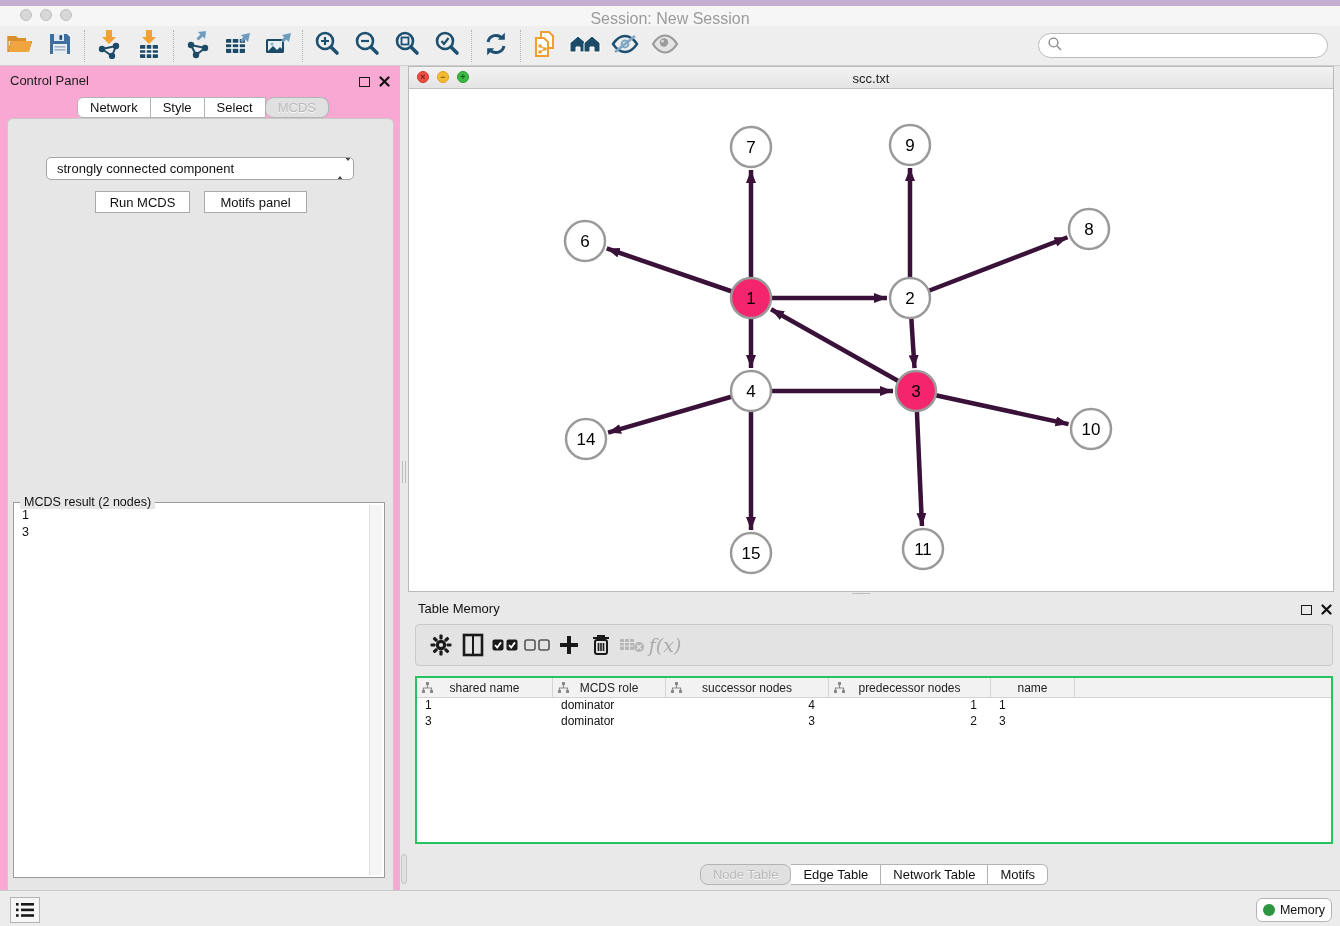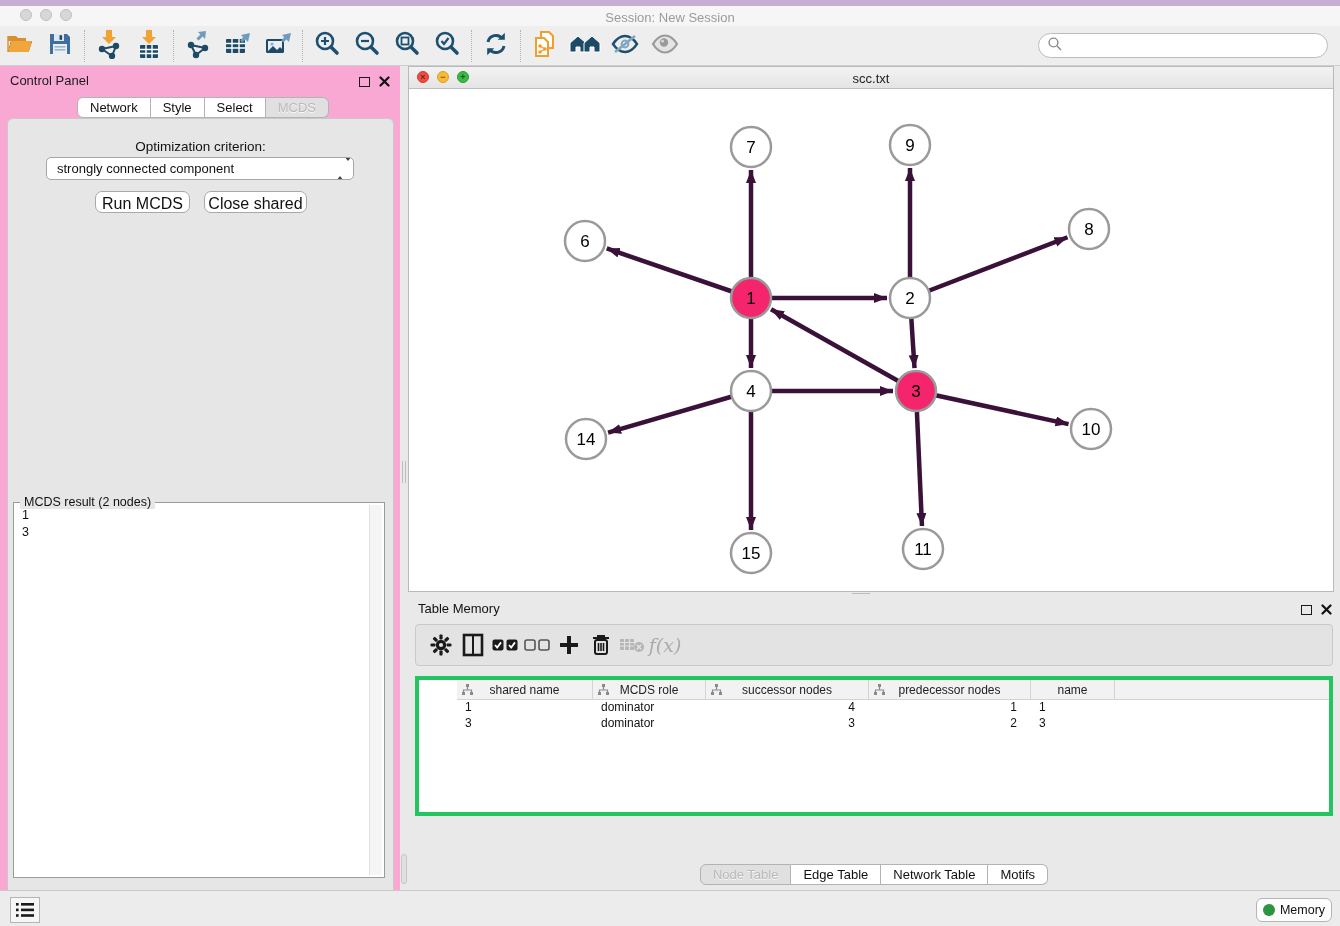--- a/index.html
+++ b/index.html
@@ -9,48 +9,48 @@
     font-family: "Liberation Sans", sans-serif;
     background:#e9e9e9; color:#111; position:relative;
     -webkit-font-smoothing: antialiased;
   }
   .abs { position:absolute; }
 
   
   #top-strip { left:0; top:0; width:1340px; height:6px; background:#c5aed1; }
   #titlebar { left:0; top:6px; width:1340px; height:20px; background:#f7f6f7; }
   .traffic { width:12px; height:12px; border-radius:50%; background:#d7d7d7; border:1px solid #c0c0c0; top:3px; }
-  #main-title { width:100%; text-align:center; top:4px; font-size:13px; color:#9b9b9b; }
+  #main-title { width:100%; text-align:center; top:4px; font-size:16px; color:#9b9b9b; }
 
   
   #toolbar { left:0; top:26px; width:1340px; height:40px; background:#eeeeee; border-bottom:1px solid #cfcfcf; display:flex; align-items:center; }
   .tbtn { width:40px; height:36px; display:flex; align-items:center; justify-content:center; flex:0 0 auto; }
   .tsep { width:1px; height:32px; border-left:1px dotted #b3b3b3; margin:0 4px; flex:0 0 auto; }
   #search-wrap { position:absolute; right:12px; top:33px; width:290px; height:25px; background:#fff; border:1px solid #bcbcbc; border-radius:13px; display:flex; align-items:center; padding-left:8px; }
   #search-input { border:none; outline:none; flex:1; height:20px; font-size:13px; background:transparent; }
 
   
   #control-panel { left:0; top:66px; width:400px; height:824px; background:#f9a8d4; }
   #cp-title { left:10px; top:7px; font-size:13px; color:#1a1a1a; }
   .panel-float { width:11px; height:10px; border:1.6px solid #1a1a1a; display:inline-block; }
   .hdr-icons { position:absolute; right:10px; top:7px; display:flex; gap:9px; align-items:center; }
   .tabs-row { display:flex; }
   .tab { height:21px; background:#fff; border:1px solid #b3b3b3; border-left:none; font-size:13px; padding:2px 12px 0; text-align:center; color:#111; }
   .tab:first-child { border-left:1px solid #b3b3b3; border-radius:6px 0 0 6px; }
   .tab:last-child { border-radius:0 6px 6px 0; }
-  .tab.active { background:#e0e0e0; color:#b9b9b9; text-shadow:0 1px 0 #f8f8f8; }
+  .tab.active { background:#e0e0e0; color:#b9b9b9; text-shadow:0 1px 0 #f8f8f8;border-radius:8px; }
   #cp-tabs { left:77px; top:31px; }
   #cp-content { left:7px; top:52px; width:387px; height:826px; background:#e6e6e6; border:1px solid #c9c9c9; border-radius:6px; height:826px; }
   #cp-content { height:826px; }
   #opt-label { width:100%; text-align:center; top:20px; font-size:13.5px; }
   #opt-select { left:38px; top:38px; width:308px; height:23px; background:#fff; border:1px solid #a6a6a6; border-radius:5px; font-size:13px; padding:3px 24px 0 10px; white-space:nowrap; overflow:hidden; }
   #opt-stepper { position:absolute; right:7px; top:3px; width:10px; height:16px; }
   .tri-up { width:0; height:0; border-left:4px solid transparent; border-right:4px solid transparent; border-bottom:5px solid #444; margin:1px auto 2px; }
   .tri-dn { width:0; height:0; border-left:4px solid transparent; border-right:4px solid transparent; border-top:5px solid #444; margin:0 auto; }
-  .pbtn { height:22px; background:#fff; border:1px solid #a9a9a9; border-radius:7px; font-size:16px; text-align:center; padding-top:3px; }
+  .pbtn { height:22px; background:#fff; border:1px solid #a9a9a9; border-radius:0; font-size:13px; text-align:center; padding-top:3px; }
   #run-btn  { left:87px; top:72px; width:95px; }
   #close-panel-btn { left:196px; top:72px; width:103px; }
   #mcds-fieldset { left:5px; top:370px; width:372px; height:376px; border:1px solid #9b9b9b; background:#fff;margin-top:13px; }
   #mcds-legend { left:6px; top:-8px; background:#e6e6e6; padding:0 4px; font-size:12.5px; }
   #mcds-values { left:2px; top:4px; width:352px; font-size:12.5px; line-height:17px; padding-left:6px; }
   #mcds-scroll { right:2px; top:2px; width:13px; height:370px; background:#f5f5f5; border-left:1px solid #e0e0e0; }
 
   
   #v-splitter { left:400px; top:66px; width:8px; height:824px; background:#e9e9e9; }
   #v-handle { left:2px; top:395px; width:4px; height:22px; border-left:1px solid #bdbdbd; border-right:1px solid #bdbdbd; }
@@ -63,21 +63,21 @@
   .macbtn { width:12px; height:12px; border-radius:50%; top:4px; font-size:9px; font-weight:bold; text-align:center; line-height:11px; color:rgba(0,0,0,.55); }
   #net-title { width:100%; text-align:center; top:4px; font-size:13px; color:#222; }
   #graph-svg { position:absolute; left:0; top:22px; }
 
   
   #table-panel { left:408px; top:596px; width:932px; height:294px; background:#e9e9e9; }
   #tp-title { left:10px; top:5px; font-size:13px; }
   #tp-toolbar { left:7px; top:28px; width:918px; height:42px; background:#e3e3e3; border:1px solid #c9c9c9; border-radius:4px; display:flex; align-items:center; padding-left:12px; gap:6px; }
   .ticon { width:26px; height:26px; display:flex; align-items:center; justify-content:center; }
   .fx { font-family:"DejaVu Serif", serif; font-style:italic; font-size:19px; color:#aaa; }
-  #tp-table { left:7px; top:80px; width:918px; height:140px; background:#fff; border:4px solid #22c55e; overflow:hidden;padding-left:38px; }
+  #tp-table { left:7px; top:80px; width:918px; height:168px; background:#fff; border:2px solid #22c55e; overflow:hidden; }
   #tp-thead { display:flex; height:20px; background:#f2f2f2; border-bottom:1px solid #d4d4d4; }
   .th { border-right:1px solid #d4d4d4; font-size:12px; color:#222; display:flex; align-items:center; justify-content:center; position:relative; }
   .th .hicon { position:absolute; left:5px; top:4px; }
   .c0{width:136px}.c1{width:113px}.c2{width:163px}.c3{width:162px}.c4{width:84px}
   .trow { display:flex; height:16px; font-size:12px; }
   .td { overflow:hidden; white-space:nowrap; }
   .td.left { padding-left:8px; text-align:left; }
   .td.right { padding-right:14px; text-align:right; }
   #tp-tabs { left:0; top:268px; width:932px; display:flex; justify-content:center; }
 
@@ -290,27 +290,26 @@
         </svg>
     </span>
   </div>
   <div id="cp-tabs" class="abs tabs-row">
     <div class="tab">Network</div>
     <div class="tab">Style</div>
     <div class="tab">Select</div>
     <div class="tab active">MCDS</div>
   </div>
   <div id="cp-content" class="abs">
-    <div id="opt-label" class="abs">Optimization criterion:</div>
     <div id="opt-select" class="abs">
       <span>strongly connected component</span>
       <span id="opt-stepper"><span class="tri-up"></span><span class="tri-dn"></span></span>
     </div>
     <div id="run-btn" class="abs pbtn">Run MCDS</div>
-    <div id="close-panel-btn" class="abs pbtn">Close shared</div>
+    <div id="close-panel-btn" class="abs pbtn">Motifs panel</div>
     <div id="mcds-fieldset" class="abs">
       <div id="mcds-legend" class="abs">MCDS result (2 nodes)</div>
       <div id="mcds-values" class="abs">
           <div>1</div>
           <div>3</div>
         </div>
       <div id="mcds-scroll" class="abs"></div>
     </div>
   </div>
 </div>

